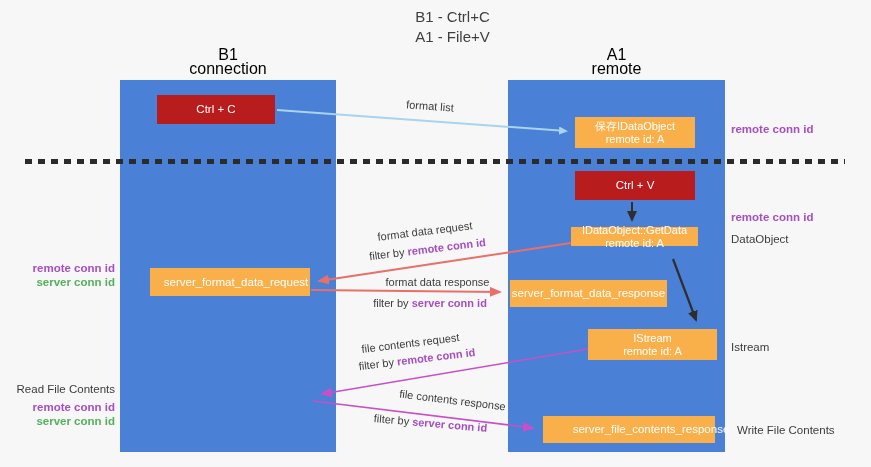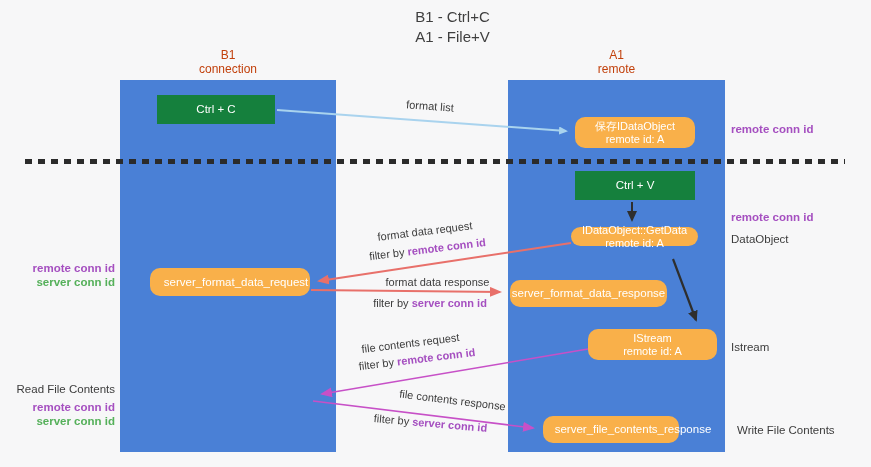--- a/index.html
+++ b/index.html
@@ -17,36 +17,36 @@
   .abs{position:absolute;}
   .title{
     left:0;top:7;width:871px;
     text-align:center;
     font-size:15px;line-height:20px;color:#3f3f3f;
     top:7px;
     margin-left:17px;
   }
   .col-header{
     text-align:center;
-    font-size:12px;line-height:14px;color:#c2410c;
+    font-size:16px;line-height:14px;color:#000000;
     top:48px;
   }
   .lane{
     background:#4a80d6;
     top:80px;height:372px;
   }
   .node{
     display:flex;flex-direction:column;
     align-items:center;justify-content:center;
     color:#ffffff;font-size:11.5px;line-height:13px;
     text-align:center;
     box-sizing:border-box;
   }
-  .node.orange{background:#f9b04a;border-radius:10px;}
-  .node.green{background:#15803d;}
+  .node.orange{background:#f9b04a;}
+  .node.green{background:#b91c1c;}
   .dashed-line{
     left:25px;top:159px;width:820px;height:5px;
     background:repeating-linear-gradient(90deg,#2b2b2b 0 7px,transparent 7px 13px);
   }
   .side-label{
     font-size:11.5px;line-height:13px;white-space:nowrap;
   }
   .side-label.purple{color:#a54fc0;font-weight:bold;}
   .side-label.greentx{color:#55b05a;font-weight:bold;}
   .side-left{left:10px;width:105px;text-align:right;}
@@ -111,21 +111,21 @@
   <div class="abs node orange" style="left:510px;top:280px;width:157px;height:27px;">
     <div>server_format_data_response</div>
   </div>
 
   <div class="abs node orange" style="left:588px;top:329px;width:129px;height:31px;font-size:11px;">
     <div>IStream</div>
     <div>remote id: A</div>
   </div>
 
 
-  <div class="abs node orange" style="left:543px;top:416px;width:136px;height:27px;padding-left:44px;">
+  <div class="abs node orange" style="left:543px;top:416px;width:172px;height:27px;padding-left:44px;">
     <div>server_file_contents_response</div>
   </div>
 
   <div class="abs side-label side-right purple" style="top:123px;">remote conn id</div>
   <div class="abs side-label side-right purple" style="top:211px;">remote conn id</div>
   <div class="abs side-label side-right" style="top:233px;">DataObject</div>
   <div class="abs side-label side-right" style="top:341px;">Istream</div>
   <div class="abs side-label side-right" style="top:424px;left:737px;">Write File Contents</div>
 
   <div class="abs side-label side-left purple" style="top:262px;">remote conn id</div>

